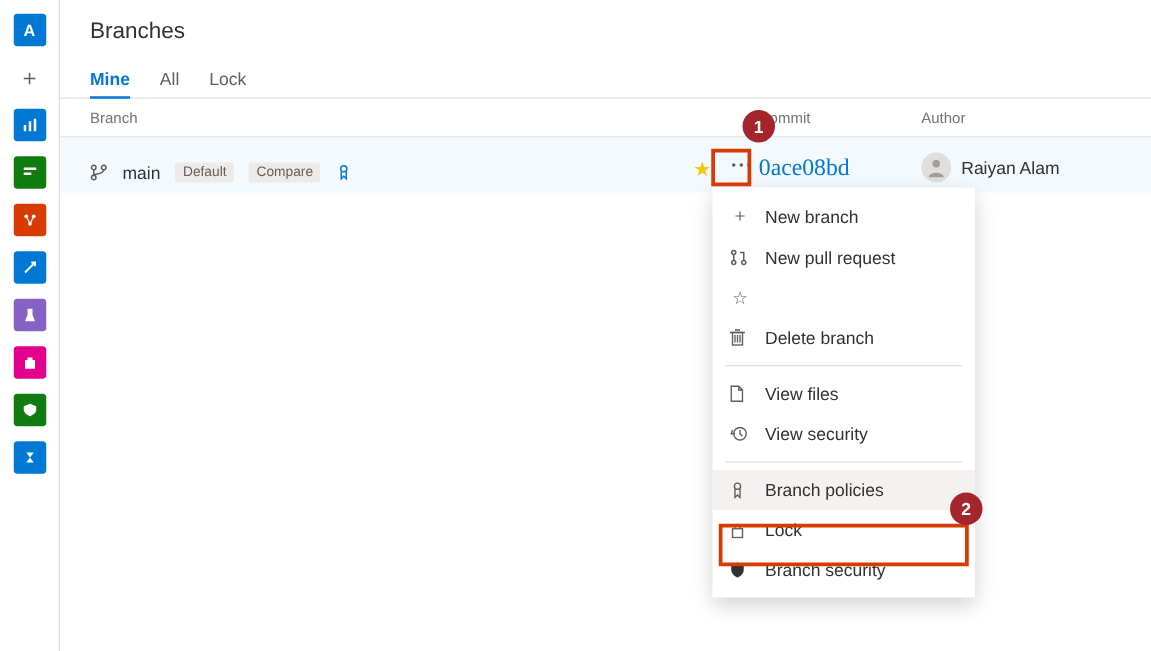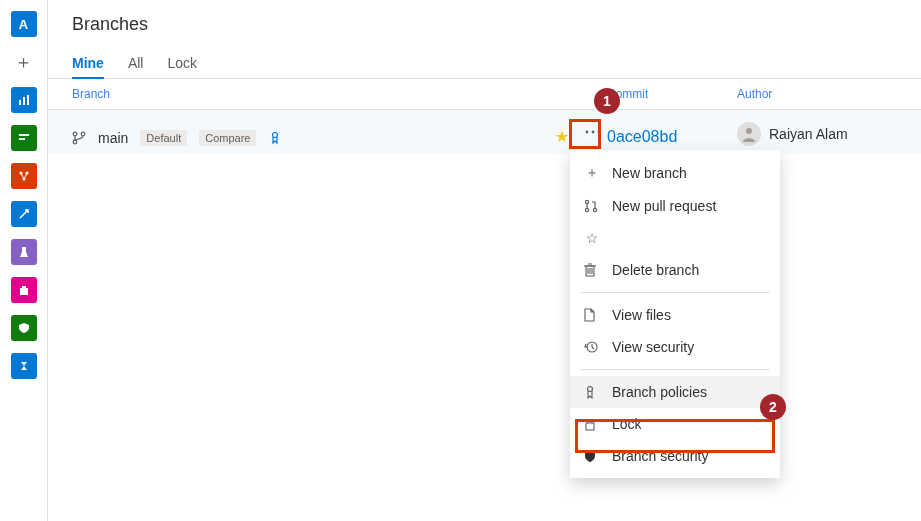--- a/index.html
+++ b/index.html
@@ -7,33 +7,33 @@
   .shell { display: flex; height: 100%; }
   .rail { width: 48px; background: #fff; border-right: 1px solid #e1dfdd; display: flex; flex-direction: column; align-items: center; padding-top: 8px; gap: 6px; }
   .rail-item { width: 32px; height: 32px; display:flex; align-items:center; justify-content:center; }
   .rail-icon { width: 26px; height: 26px; border-radius: 3px; display:flex; align-items:center; justify-content:center; font-size: 13px; font-weight:600; color:#fff; }
   .main { flex:1; display:flex; flex-direction:column; }
   .header { padding: 14px 24px 0 24px; }
   .title { font-size: 18px; font-weight: 400; color:#323130; }
   .tabs { display:flex; gap: 24px; margin-top: 14px; border-bottom: 1px solid #e1dfdd; padding-left: 24px; }
   .tab { padding: 6px 0 6px 0; font-size: 14px; color:#605e5c; cursor:pointer; }
   .tab.active { color:#0078d4; font-weight:600; border-bottom: 2px solid #0078d4; margin-bottom:-1px; }
-  .cols { display:flex; padding: 8px 24px; font-size: 12px; color:#3b82f6; border-bottom:1px solid #e1dfdd; }
+  .cols { display:flex; padding: 8px 24px; font-size: 12px; color:#737373; border-bottom:1px solid #e1dfdd; }
   .col-branch { flex:1; }
   .col-commit { width: 130px; }
   .col-author { width: 160px; }
   .row { display:flex; align-items:flex-end; padding: 8px 24px; background:#f3f9fd; position:relative; }
   .row-branch { flex:1; display:flex; align-items:center; gap: 12px; }
   .branch-icon { color:#605e5c; }
   .branch-name { font-size:14px; }
   .badge { font-size:11px; background:#edebe9; color:#605e5c; padding:2px 6px; border-radius:2px; }
   .policy-icon { color:#0078d4; }
   .star { color:#f2c811; font-size:16px; margin-right:10px; }
   .more-btn { width:28px; height:28px; display:flex; align-items:center; justify-content:center; cursor:pointer; }
-  .col-commit-cell { width:130px; color:#0078d4; font-family: Liberation Sans, sans-serif; font-size:16px; }
+  .col-commit-cell { width:130px; color:#0078d4; font-family: Liberation Serif, serif; font-size:19px; }
   .col-author-cell { width:160px; display:flex; align-items:center; gap:8px; }
   .avatar { width:24px; height:24px; border-radius:50%; background:#e1dfdd; display:flex; align-items:center; justify-content:center; }
   .menu { position:absolute; top:150px; left:570px; width:210px; background:#fff; box-shadow:0 6px 16px rgba(0,0,0,0.18); padding: 6px 0; z-index:10; }
   .menu-item { display:flex; align-items:center; gap:12px; padding:8px 14px; font-size:14px; cursor:pointer; }
   .menu-item.disabled { color:#a19f9d; }
   .menu-sep { height:1px; background:#e1dfdd; margin:6px 10px; }
   .mi-icon { width:16px; text-align:center; font-size:14px; color:#605e5c; }
   .callout { position:absolute; border:3px solid #d83b01; z-index:20; pointer-events:none; }
   .callout.c1 { top:119px; left:569px; width:32px; height:30px; }
   .callout.c2 { top:419px; left:575px; width:200px; height:34px; }

